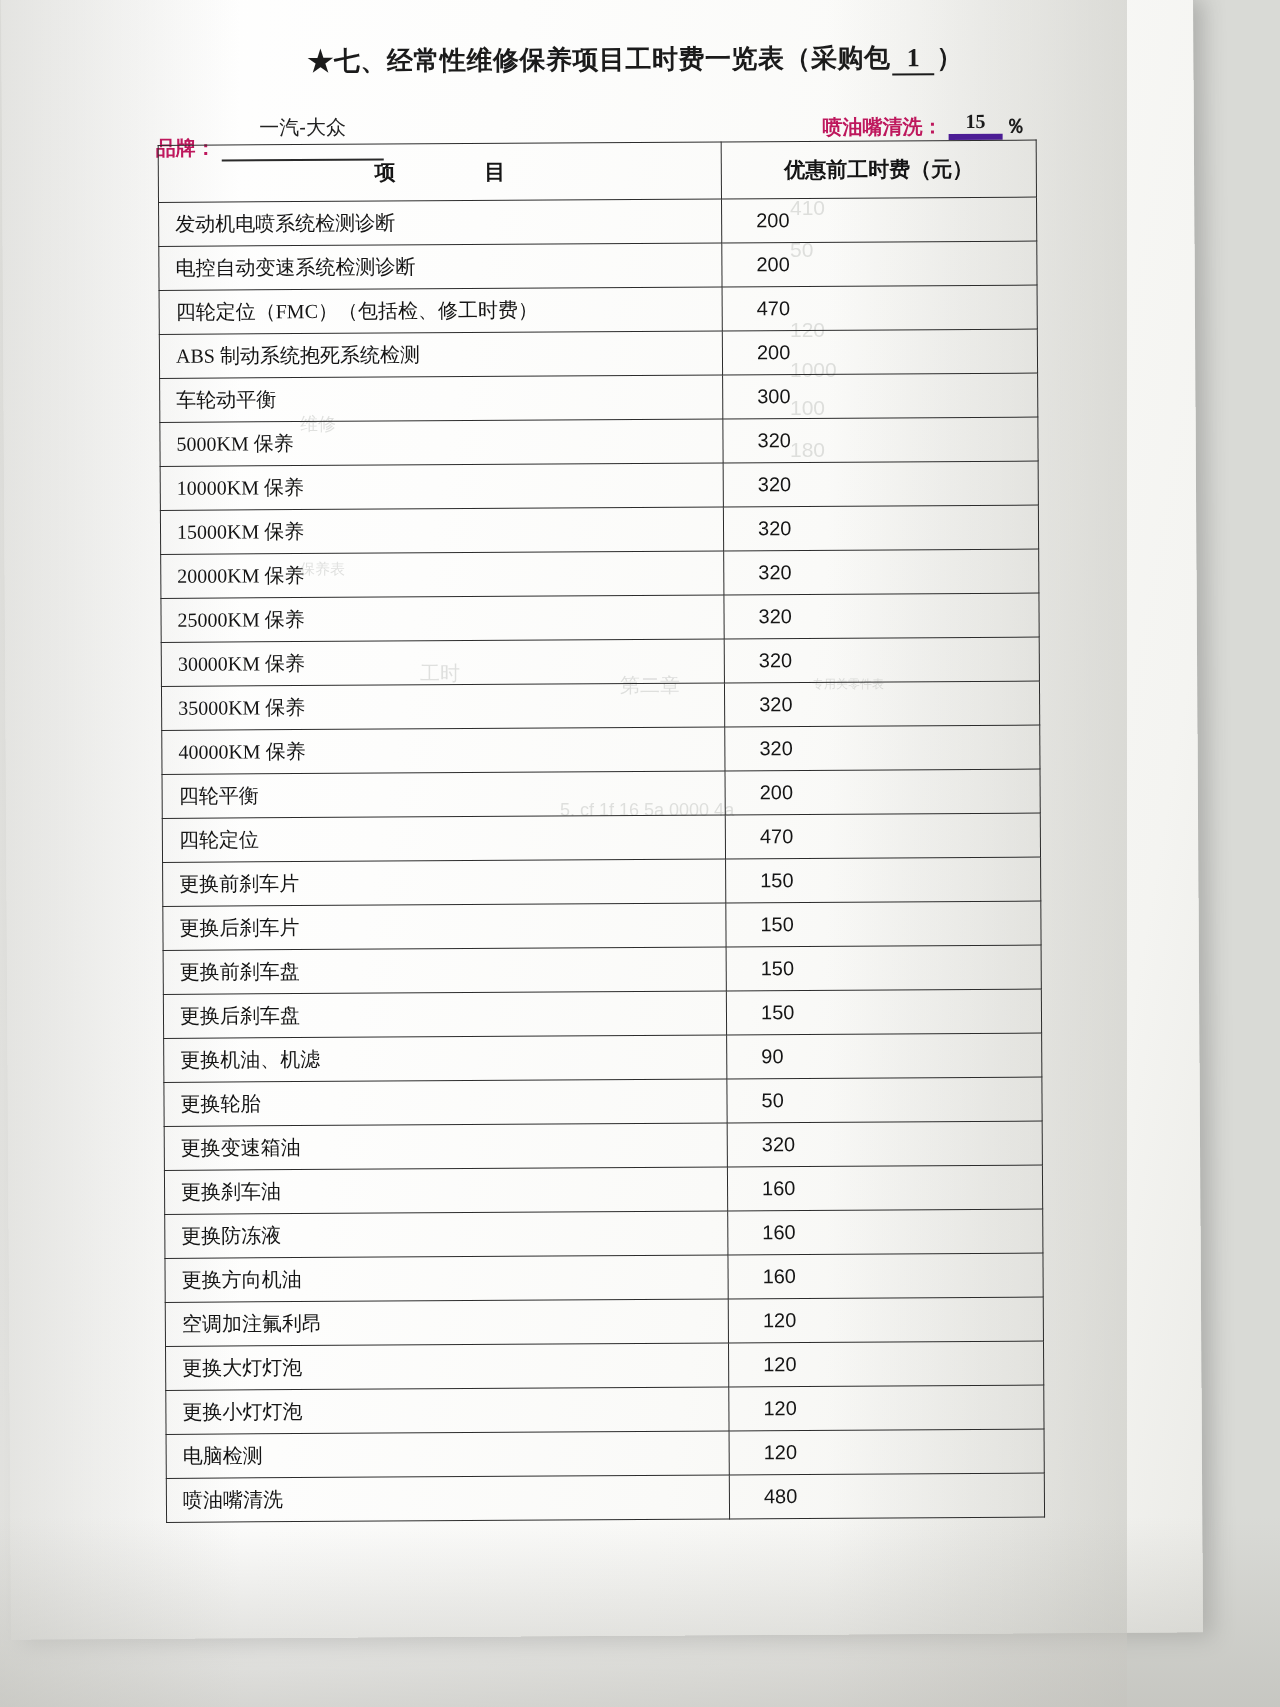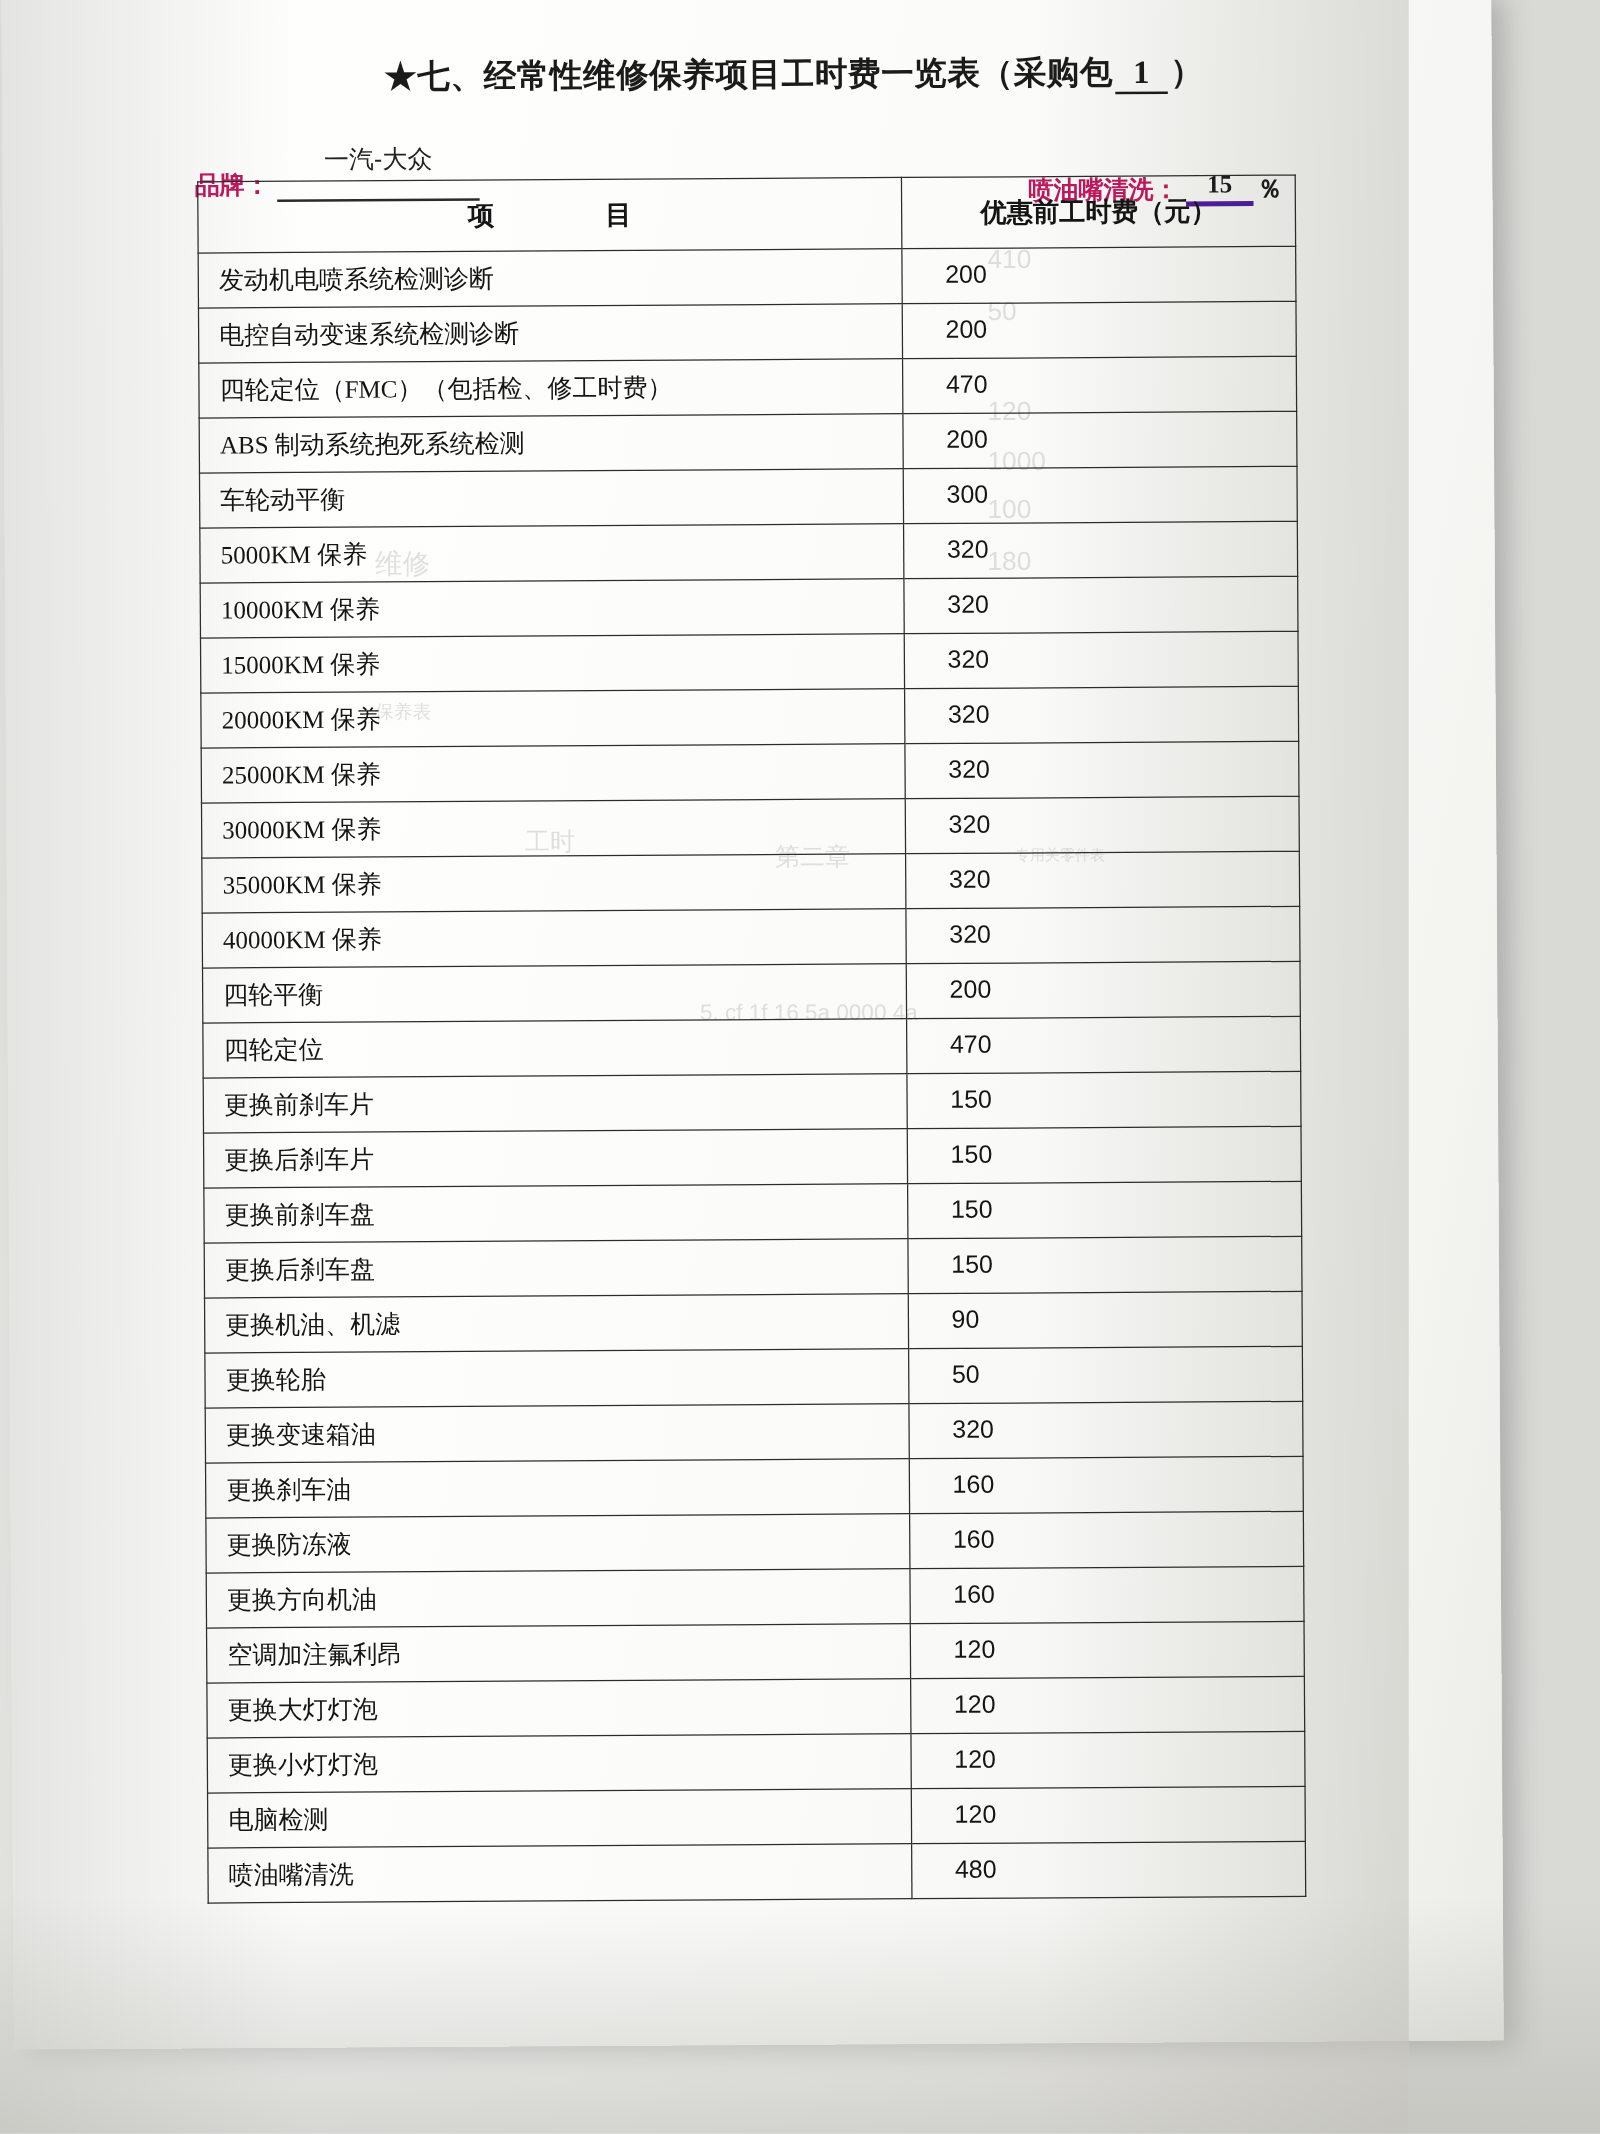--- a/index.html
+++ b/index.html
@@ -130,27 +130,26 @@
     position: absolute;
     right: 0;
     top: 0;
     display: flex;
     align-items: flex-end;
   }
   .rate-value {
     display: inline-block;
     min-width: 46px;
     text-align: center;
-    border-bottom: 4px solid #4c1d95;
+    border-bottom: 6px solid #4c1d95;
     font-size: 20px;
     font-weight: bold;
     color: #1b1b1b;
     padding: 0 4px 1px 4px;
     margin-left: 6px;
-    margin-top: 27px;
   }
   .rate-pct {
     font-size: 20px;
     font-weight: bold;
     color: #1b1b1b;
     margin-left: 3px;
   }
 
   
   .table-wrap {
@@ -205,21 +204,21 @@
   <div class="shade-a"></div>
   <div class="shade-b"></div>
   <div class="shade-c"></div>
 
   <div class="bleed" style="left:790px; top:196px; font-size:21px;">410</div>
   <div class="bleed" style="left:790px; top:238px; font-size:21px;">50</div>
   <div class="bleed" style="left:790px; top:318px; font-size:21px;">120</div>
   <div class="bleed" style="left:790px; top:358px; font-size:21px;">1000</div>
   <div class="bleed" style="left:790px; top:396px; font-size:21px;">100</div>
   <div class="bleed" style="left:790px; top:438px; font-size:21px;">180</div>
-  <div class="bleed" style="left:300px; top:436px; font-size:22px;">维修</div>
+  <div class="bleed" style="left:300px; top:412px; font-size:18px;">维修</div>
   <div class="bleed" style="left:300px; top:560px; font-size:15px;">保养表</div>
   <div class="bleed" style="left:420px; top:660px; font-size:20px;">工时</div>
   <div class="bleed" style="left:620px; top:672px; font-size:20px;">第二章</div>
   <div class="bleed" style="left:812px; top:676px; font-size:12px;">专用关零件表</div>
   <div class="bleed" style="left:560px; top:800px; font-size:18px;">5. cf 1f 16 5a 0000 4a</div>
 </div>
 
 <div class="content">
 
   <div class="title">

